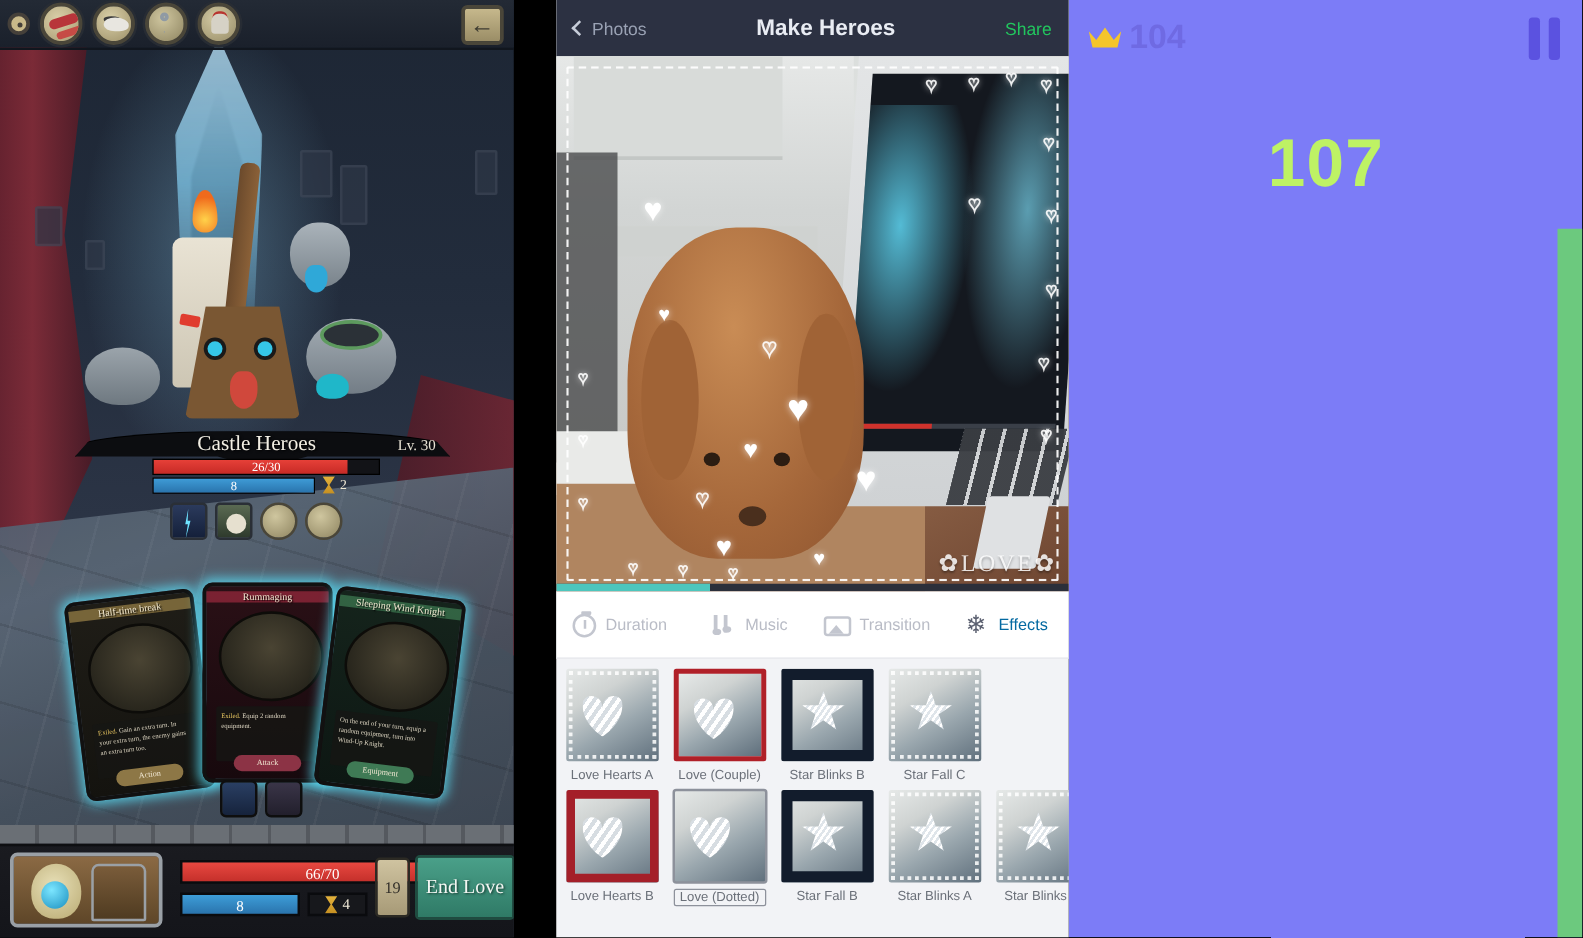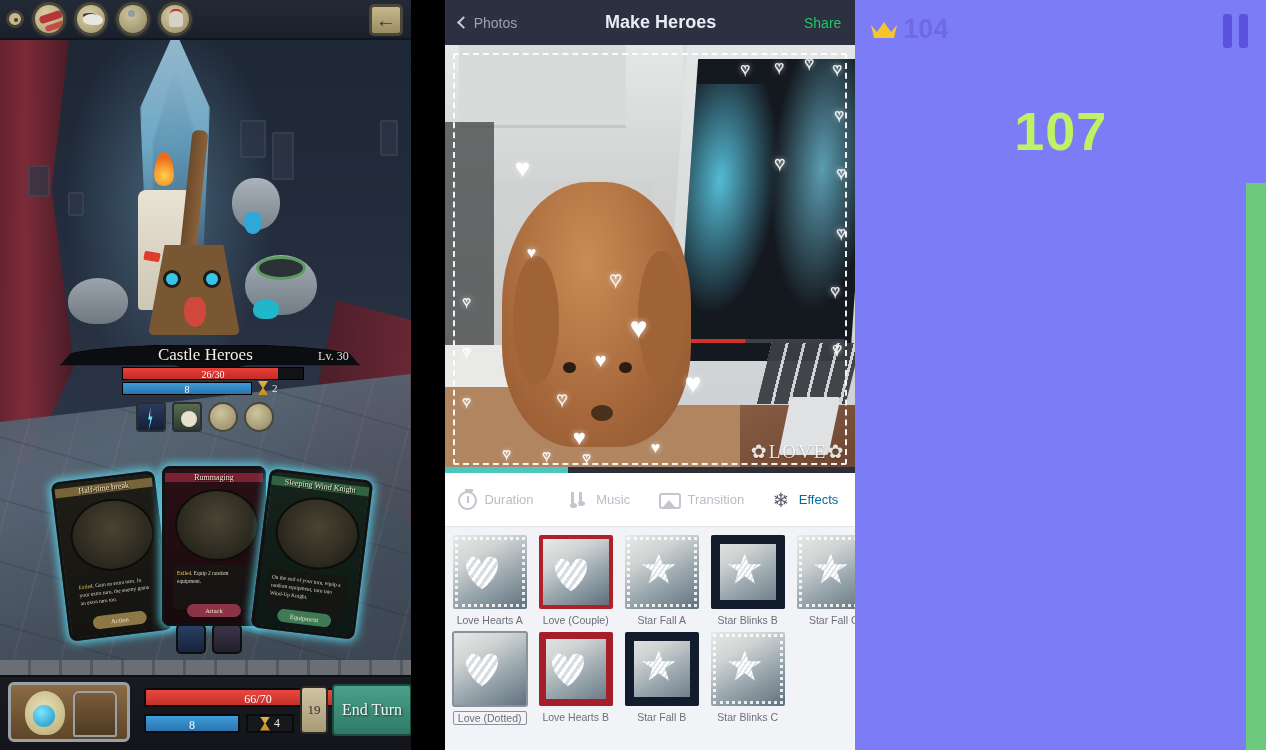--- a/index.html
+++ b/index.html
@@ -415,21 +415,21 @@
         <div class="txt">8</div>
       </div>
       <div class="turnbox">
         <div class="hourglass"></div>
         <b>4</b>
       </div>
       <div class="deck">
         <span>19</span>
       </div>
       <div class="endturn">
-        <span>End Turn</span>
+        <span>End Love</span>
       </div>
     </div>
   </div>
 
   <div class="panel-app">
     <div class="app-nav">
       <div class="nav-back">
         <span class="chev"></span>
         <span>Photos</span>
       </div>
@@ -520,59 +520,59 @@
         </div>
         <div class="fx sel-red">
           <div class="thumb">
               <div class="mini-h"></div>
             </div>
           <div class="cap">Love (Couple)</div>
         </div>
         <div class="fx">
           <div class="thumb">
               <div class="mini-s"></div>
+              <div class="bdr-dark"></div>
+            </div>
+          <div class="cap">Star Blinks B</div>
+        </div>
+        <div class="fx">
+          <div class="thumb">
+              <div class="mini-s"></div>
               <div class="bdr-dot"></div>
             </div>
-          <div class="cap">Star Fall A</div>
+          <div class="cap">Star Fall C</div>
+        </div>
+      </div>
+      <div class="fx-row">
+        <div class="fx">
+          <div class="thumb">
+              <div class="mini-h"></div>
+              <div class="bdr-red"></div>
+            </div>
+          <div class="cap">Love Hearts B</div>
+        </div>
+        <div class="fx sel-box">
+          <div class="thumb">
+              <div class="mini-h"></div>
+            </div>
+          <div class="cap">Love (Dotted)</div>
         </div>
         <div class="fx">
           <div class="thumb">
               <div class="mini-s"></div>
               <div class="bdr-dark"></div>
             </div>
-          <div class="cap">Star Blinks B</div>
+          <div class="cap">Star Fall B</div>
         </div>
         <div class="fx">
           <div class="thumb">
               <div class="mini-s"></div>
               <div class="bdr-dot"></div>
             </div>
-          <div class="cap">Star Fall C</div>
-        </div>
-      </div>
-      <div class="fx-row">
-        <div class="fx sel-box">
-          <div class="thumb">
-              <div class="mini-h"></div>
-            </div>
-          <div class="cap">Love (Dotted)</div>
-        </div>
-        <div class="fx">
-          <div class="thumb">
-              <div class="mini-h"></div>
-              <div class="bdr-red"></div>
-            </div>
-          <div class="cap">Love Hearts B</div>
-        </div>
-        <div class="fx">
-          <div class="thumb">
-              <div class="mini-s"></div>
-              <div class="bdr-dark"></div>
-            </div>
-          <div class="cap">Star Fall B</div>
+          <div class="cap">Star Blinks A</div>
         </div>
         <div class="fx">
           <div class="thumb">
               <div class="mini-s"></div>
               <div class="bdr-dot"></div>
             </div>
           <div class="cap">Star Blinks C</div>
         </div>
       </div>
     </div>

